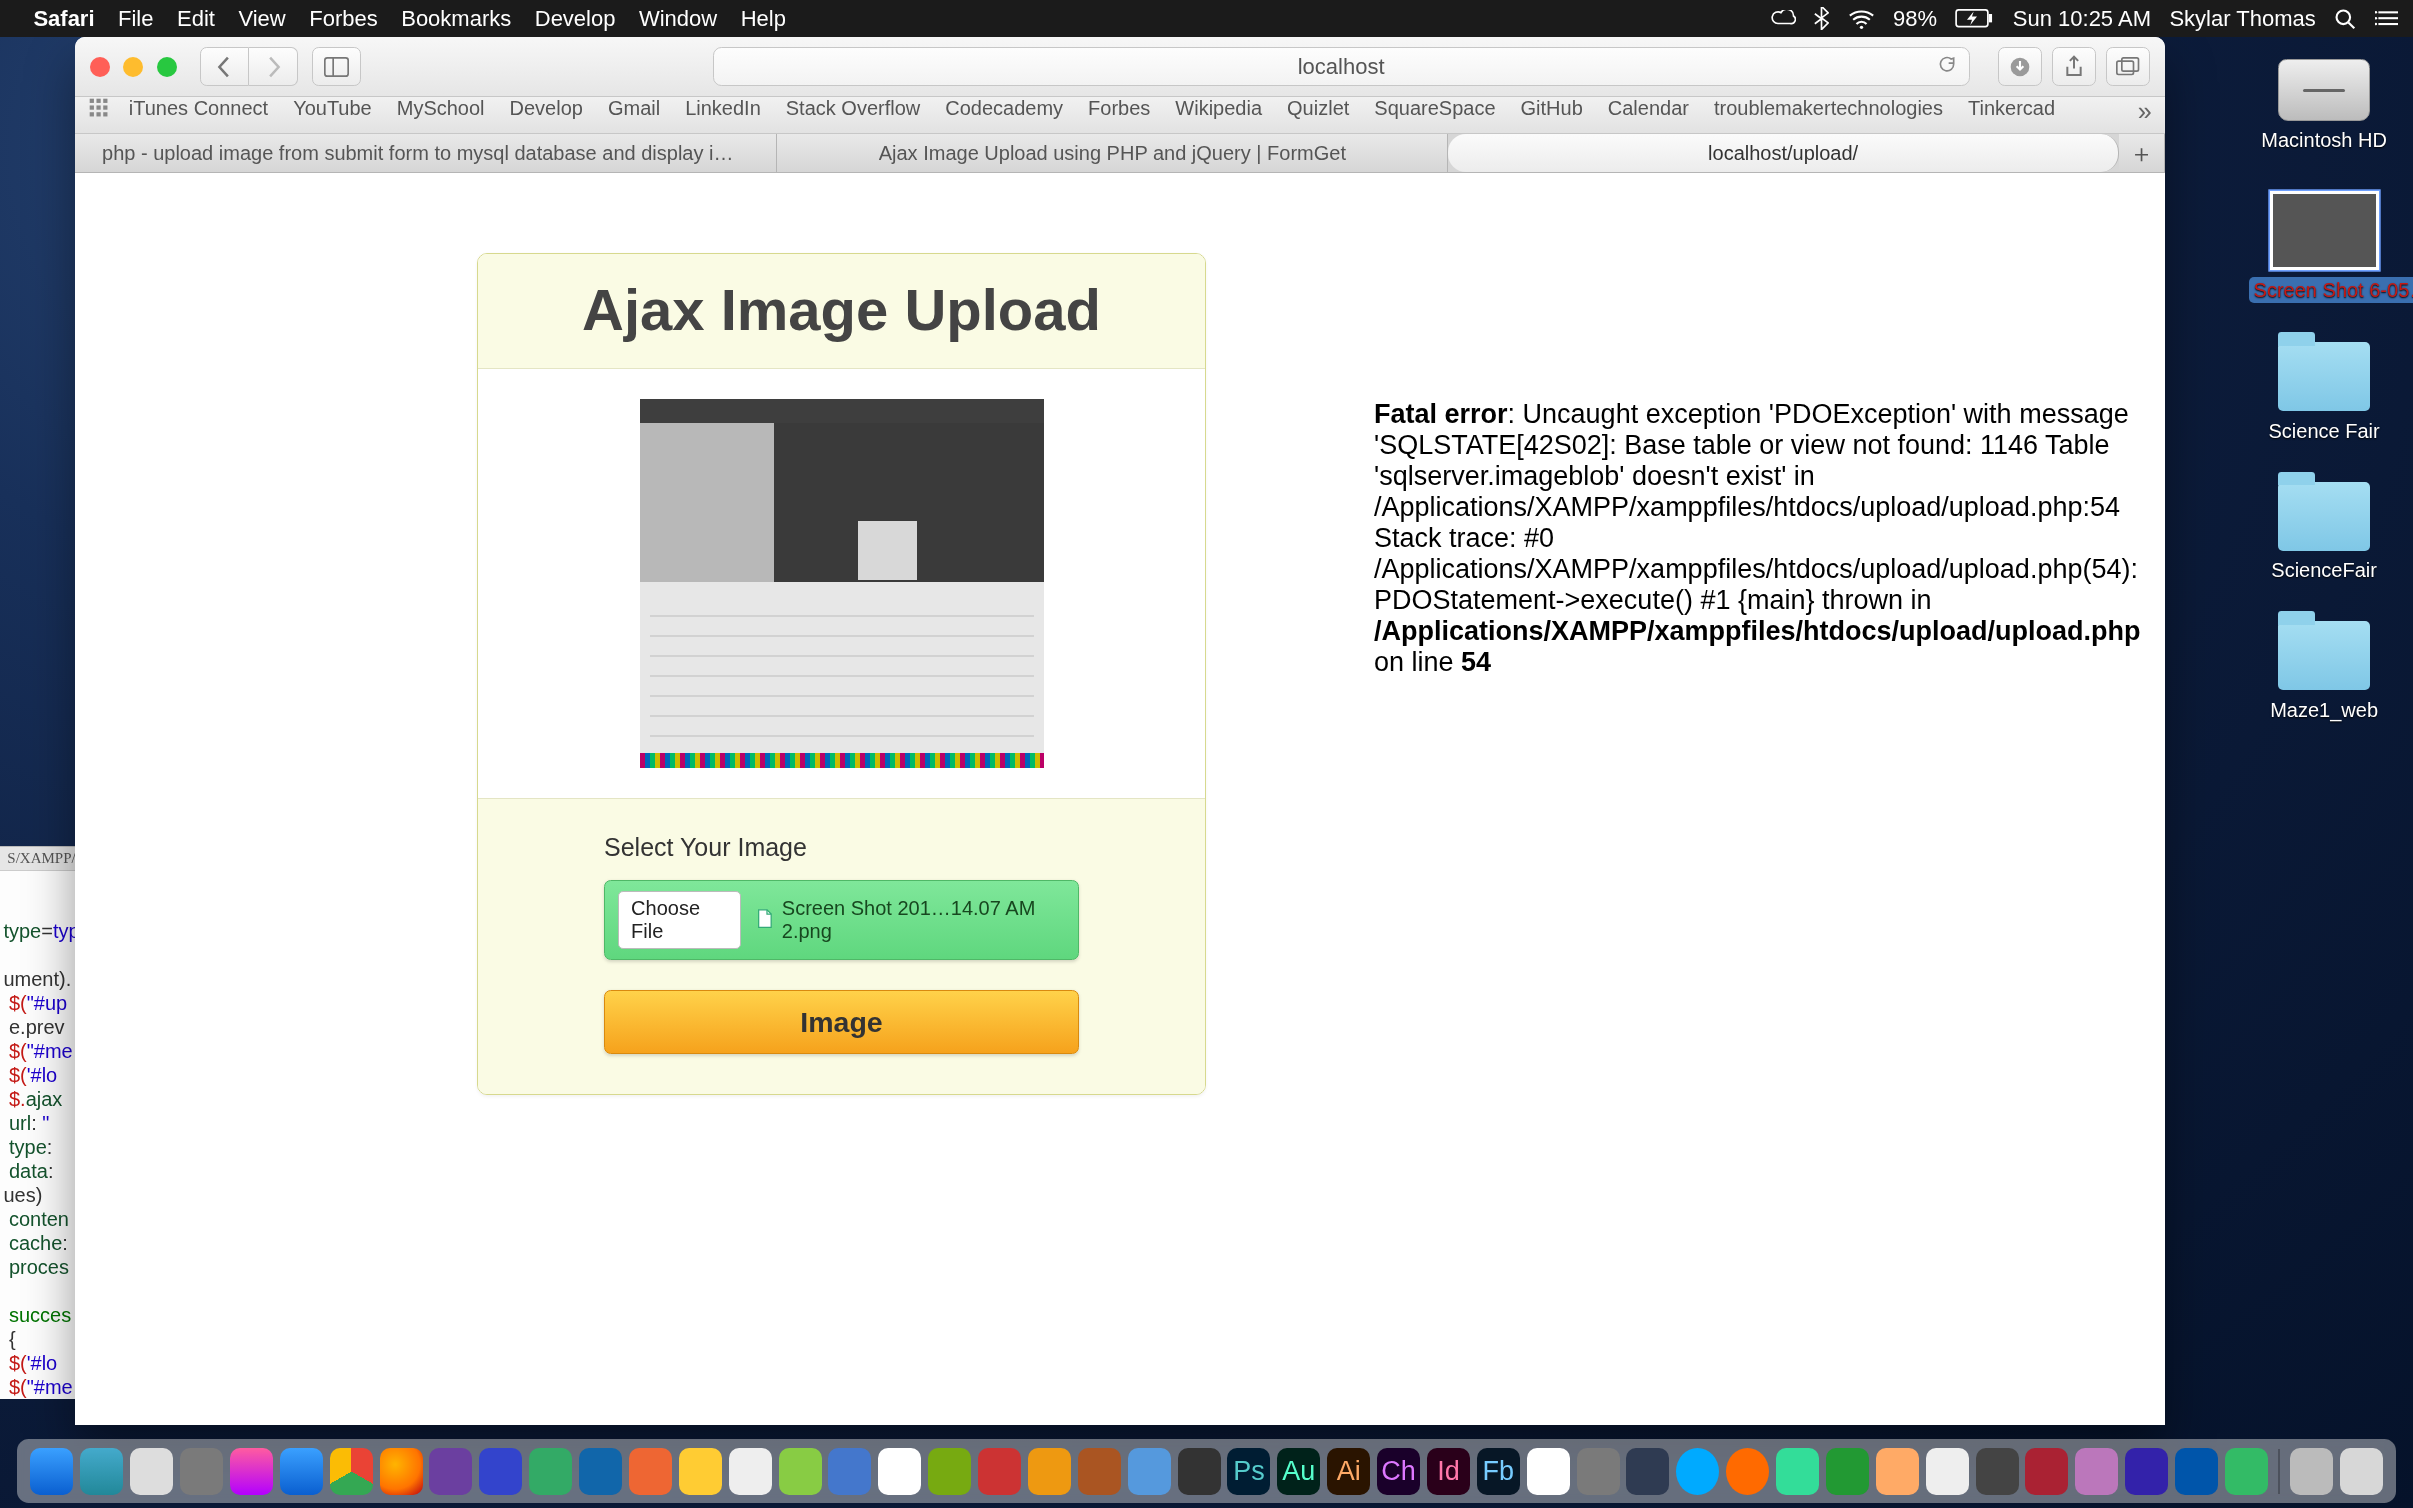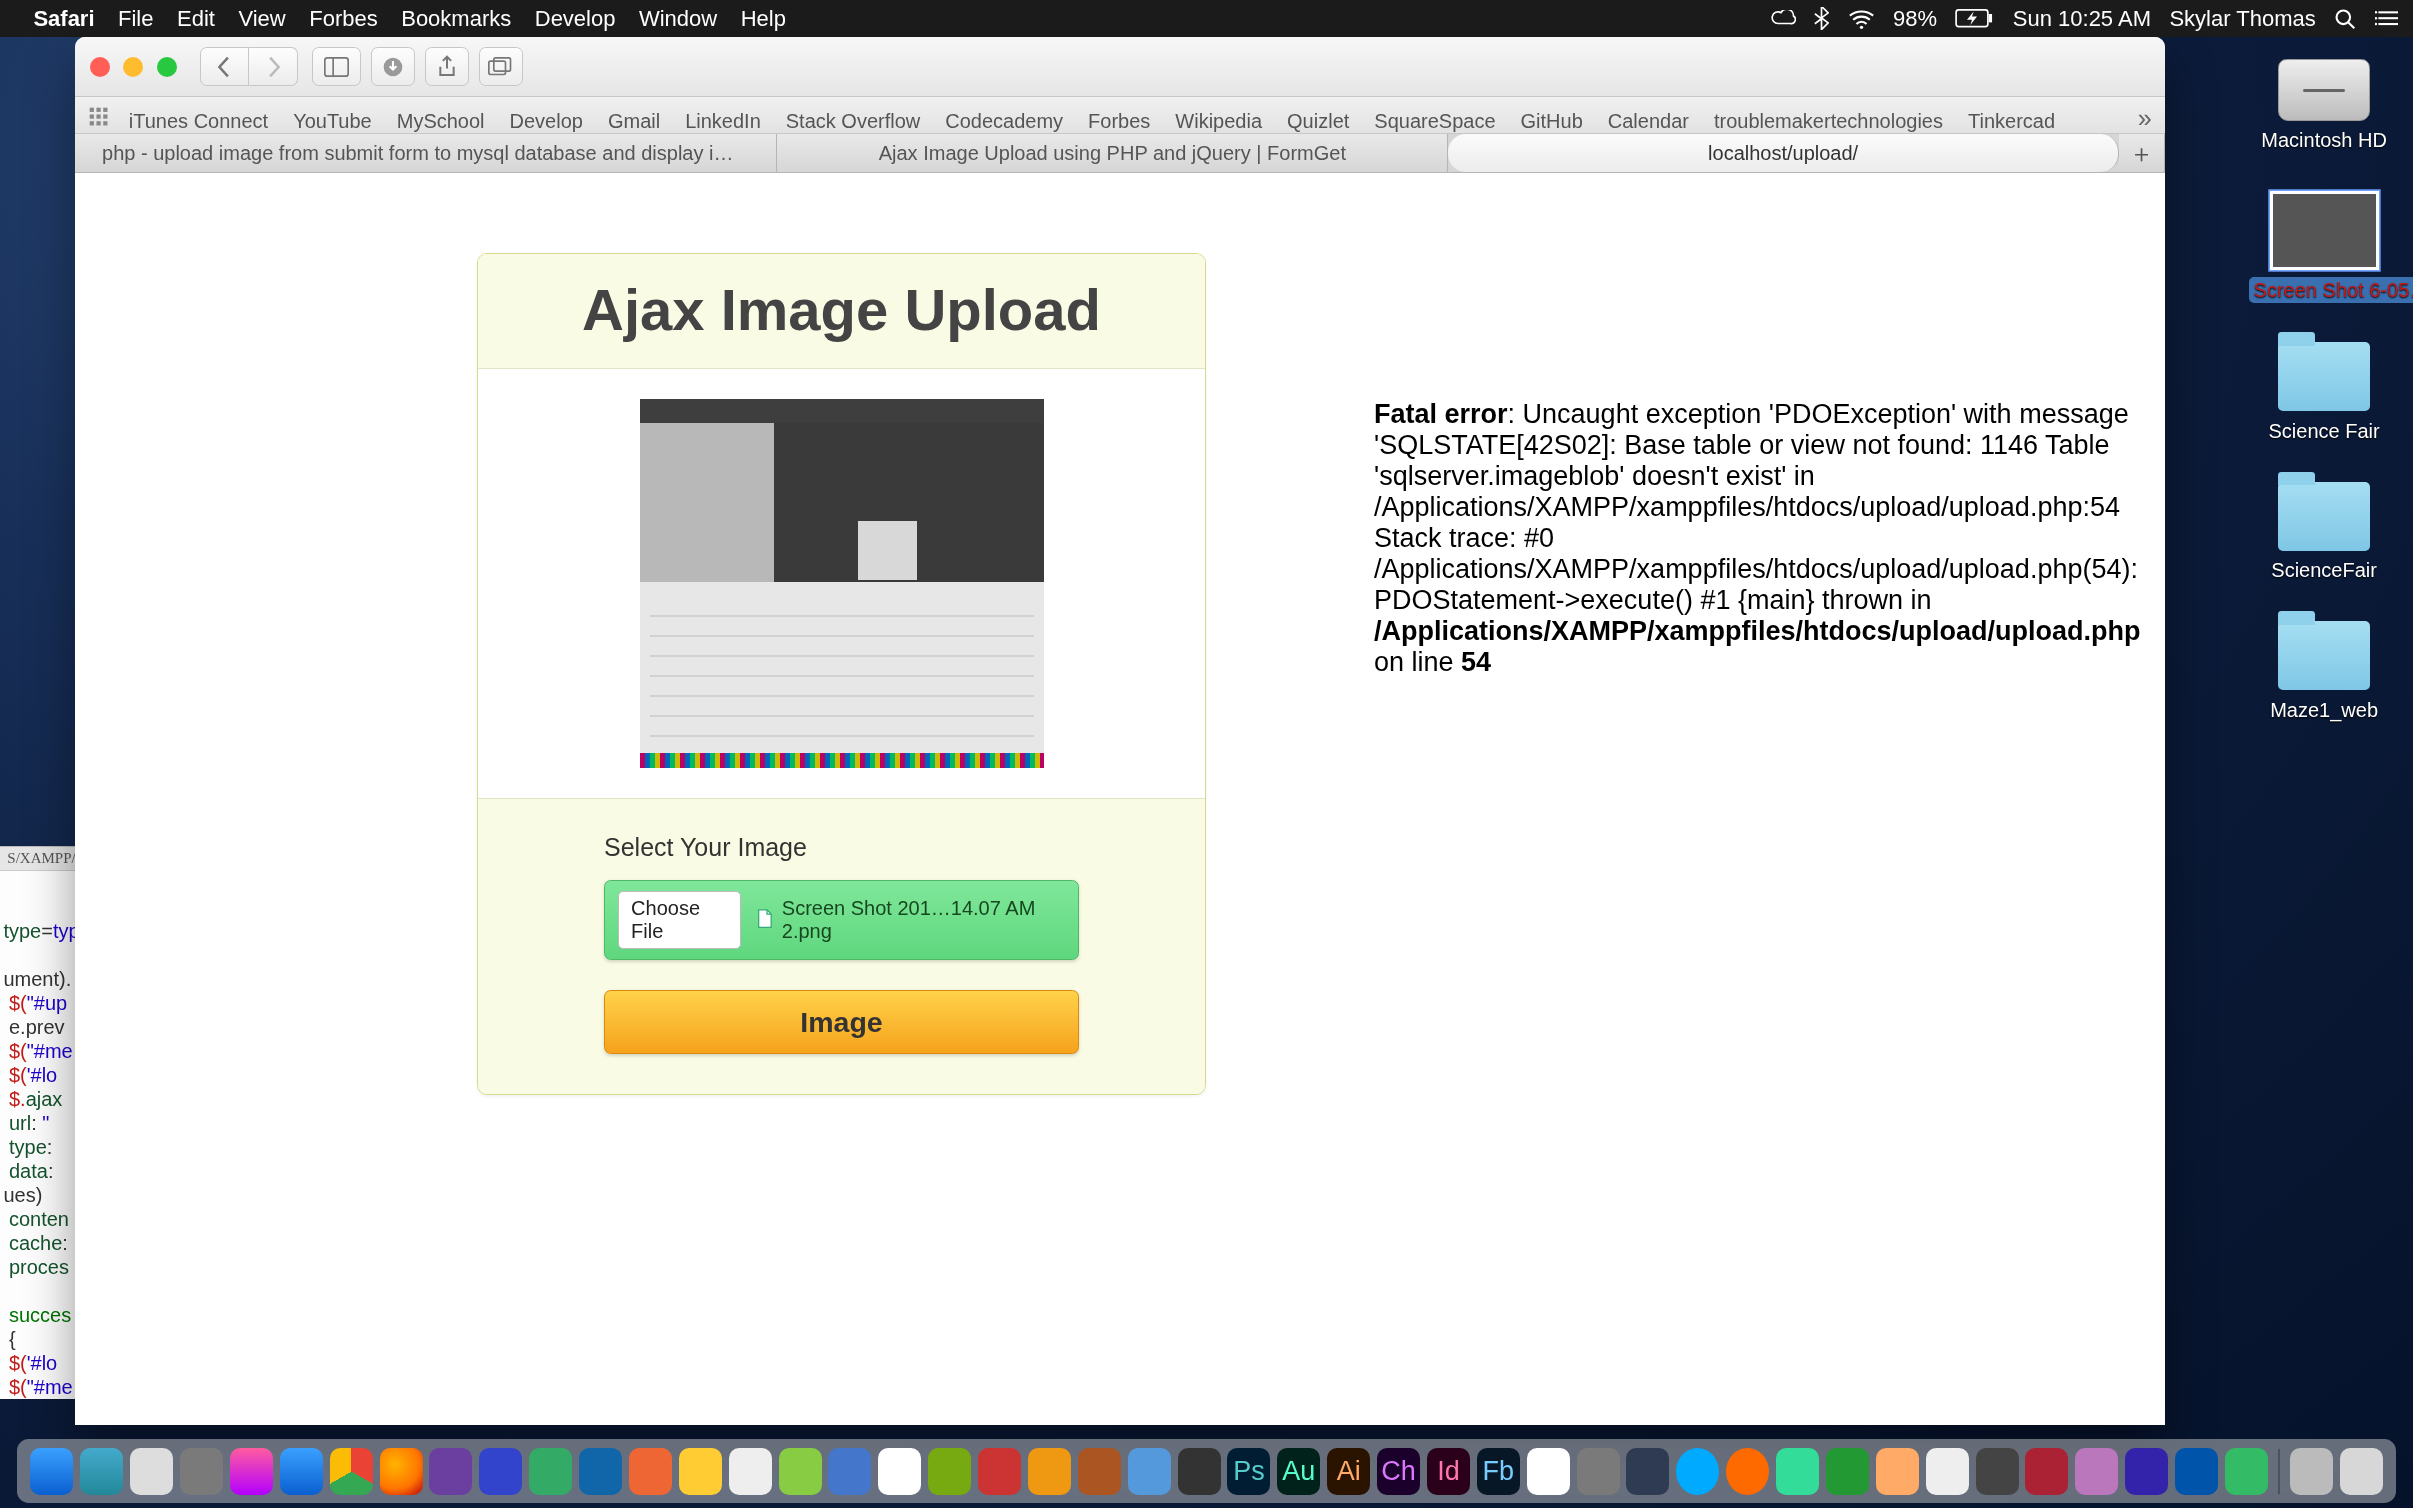--- a/index.html
+++ b/index.html
@@ -53,21 +53,21 @@
     position:relative; color:#555; font-size:22px;
   }
   .addr .reload{position:absolute; right:11.7px; top:50%; transform:translateY(-50%);}
   .tbtn { width:44px;height:39px;border:0.8px solid #c7c7c7;background:linear-gradient(#fdfdfd,#ececec);
           border-radius:6.7px;display:flex;align-items:center;justify-content:center;margin-left:10px;}
   .tbtn svg{display:block;}
 
   
   .favbar {
     height: 37px; background: linear-gradient(#f1f1f1,#e2e2e2);
-    border-bottom:0.8px solid #c7c7c7; display:flex; align-items:flex-end; padding:0 13.4px; font-size:20px; color:#555;
+    border-bottom:0.8px solid #c7c7c7; display:flex; align-items:flex-start; padding:0 13.4px; font-size:20px; color:#555;
   }
   .favbar .grid { margin-right: 18.4px; }
   .favbar .fav { margin-right: 25px; white-space:nowrap; }
   .favbar .more { margin-left:auto; font-size:25px; color:#666; }
 
   
   .tabbar { height: 39px; background:#d6d6d6; border-bottom:0.8px solid #b5b5b5; display:flex; font-size:20px; color:#555;}
   .tab { flex:1; display:flex; align-items:center; justify-content:center; border-right:0.8px solid #b5b5b5;
          background:linear-gradient(#e9e9e9,#d6d6d6); position:relative; padding:0 10px;}
   .tab.active{ background:linear-gradient(#fbfbfb,#ececec); color:#333;border-radius:18px;}
@@ -280,20 +280,28 @@
         <svg width="17" height="22" viewBox="0 0 20 26">
             <path d="M6 2l10 11L6 24" fill="none" stroke="#bbb" stroke-width="3"></path>
           </svg>
       </div>
     </div>
     <div class="navbtn sidebarbtn">
       <svg width="25" height="20" viewBox="0 0 30 24">
           <rect x="1" y="1" width="28" height="22" rx="3" fill="none" stroke="#777" stroke-width="2"></rect>
           <line x1="11" y1="1" x2="11" y2="23" stroke="#777" stroke-width="2"></line>
         </svg>
+    </div>
+    <div class="addr">
+      <span>localhost</span>
+      <span class="reload">
+        <svg width="20" height="20" viewBox="0 0 24 24">
+            <path d="M20 12a8 8 0 1 1-3-6l3-1v6h-6" fill="none" stroke="#888" stroke-width="2"></path>
+          </svg>
+      </span>
     </div>
     <div class="tbtn">
       <svg width="22" height="22" viewBox="0 0 26 26">
           <circle cx="13" cy="13" r="11" fill="#9a9a9a"></circle>
           <path d="M13 6v9m-4-3l4 4 4-4" stroke="#fff" stroke-width="2.5" fill="none"></path>
         </svg>
     </div>
     <div class="tbtn">
       <svg width="20" height="23.5" viewBox="0 0 24 28">
           <path d="M12 2v14M7 7l5-5 5 5M4 14v10h16V14" fill="none" stroke="#777" stroke-width="2.4"></path>

